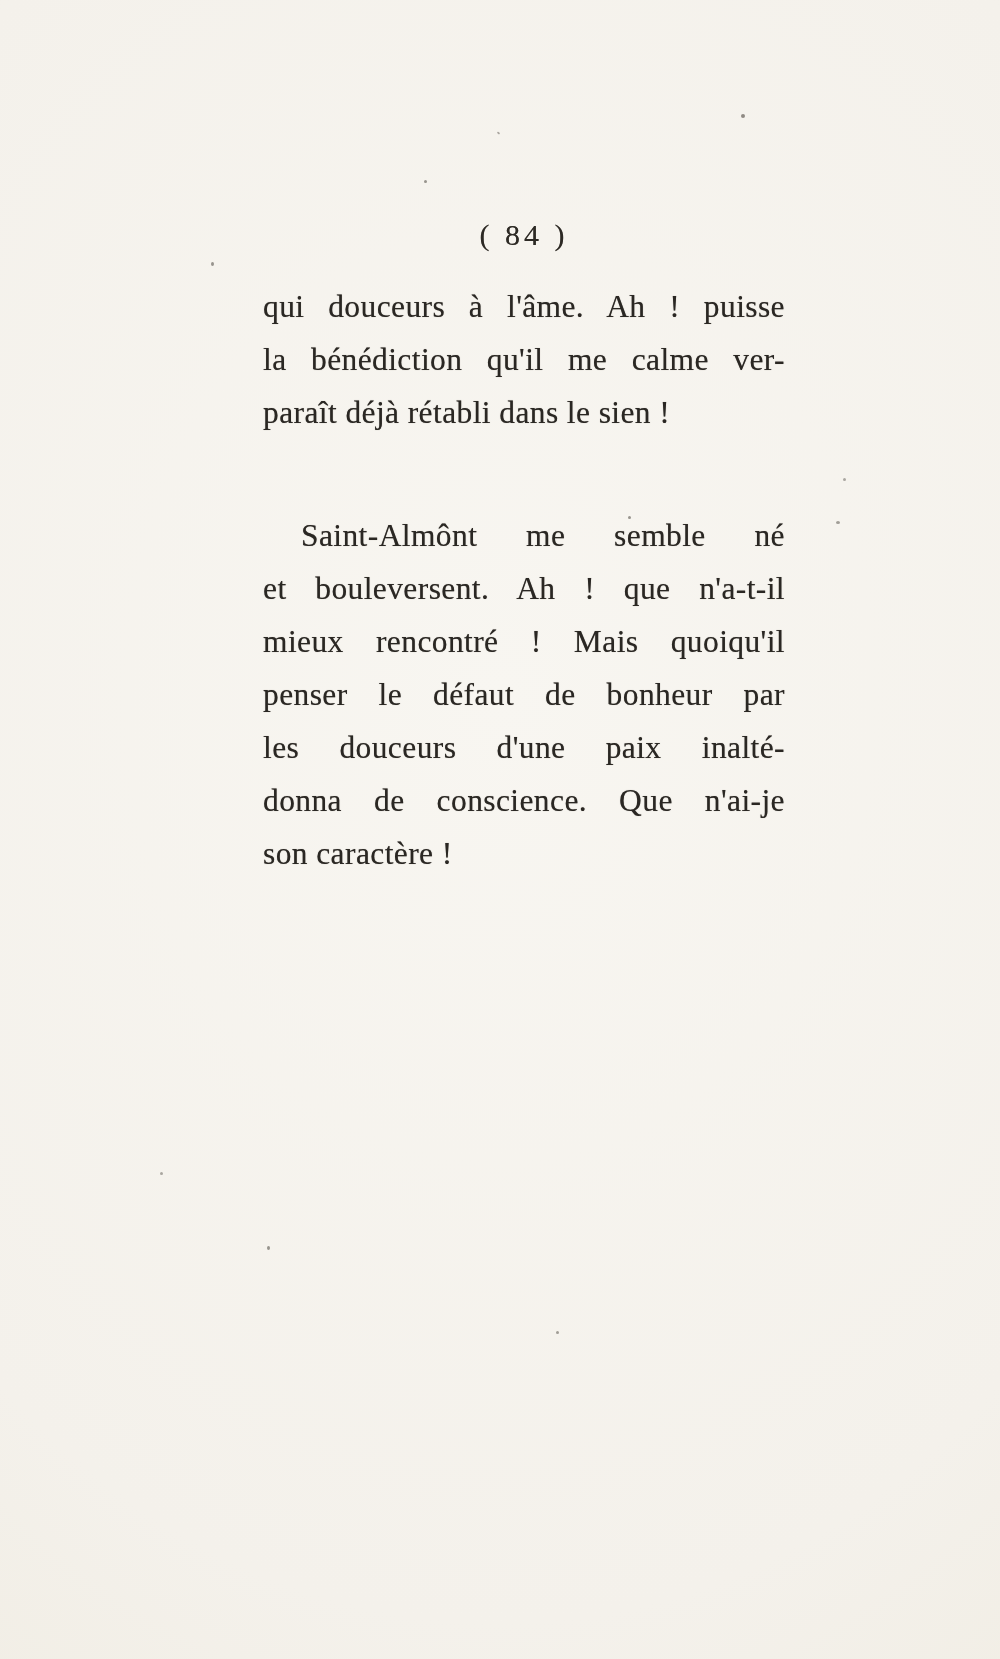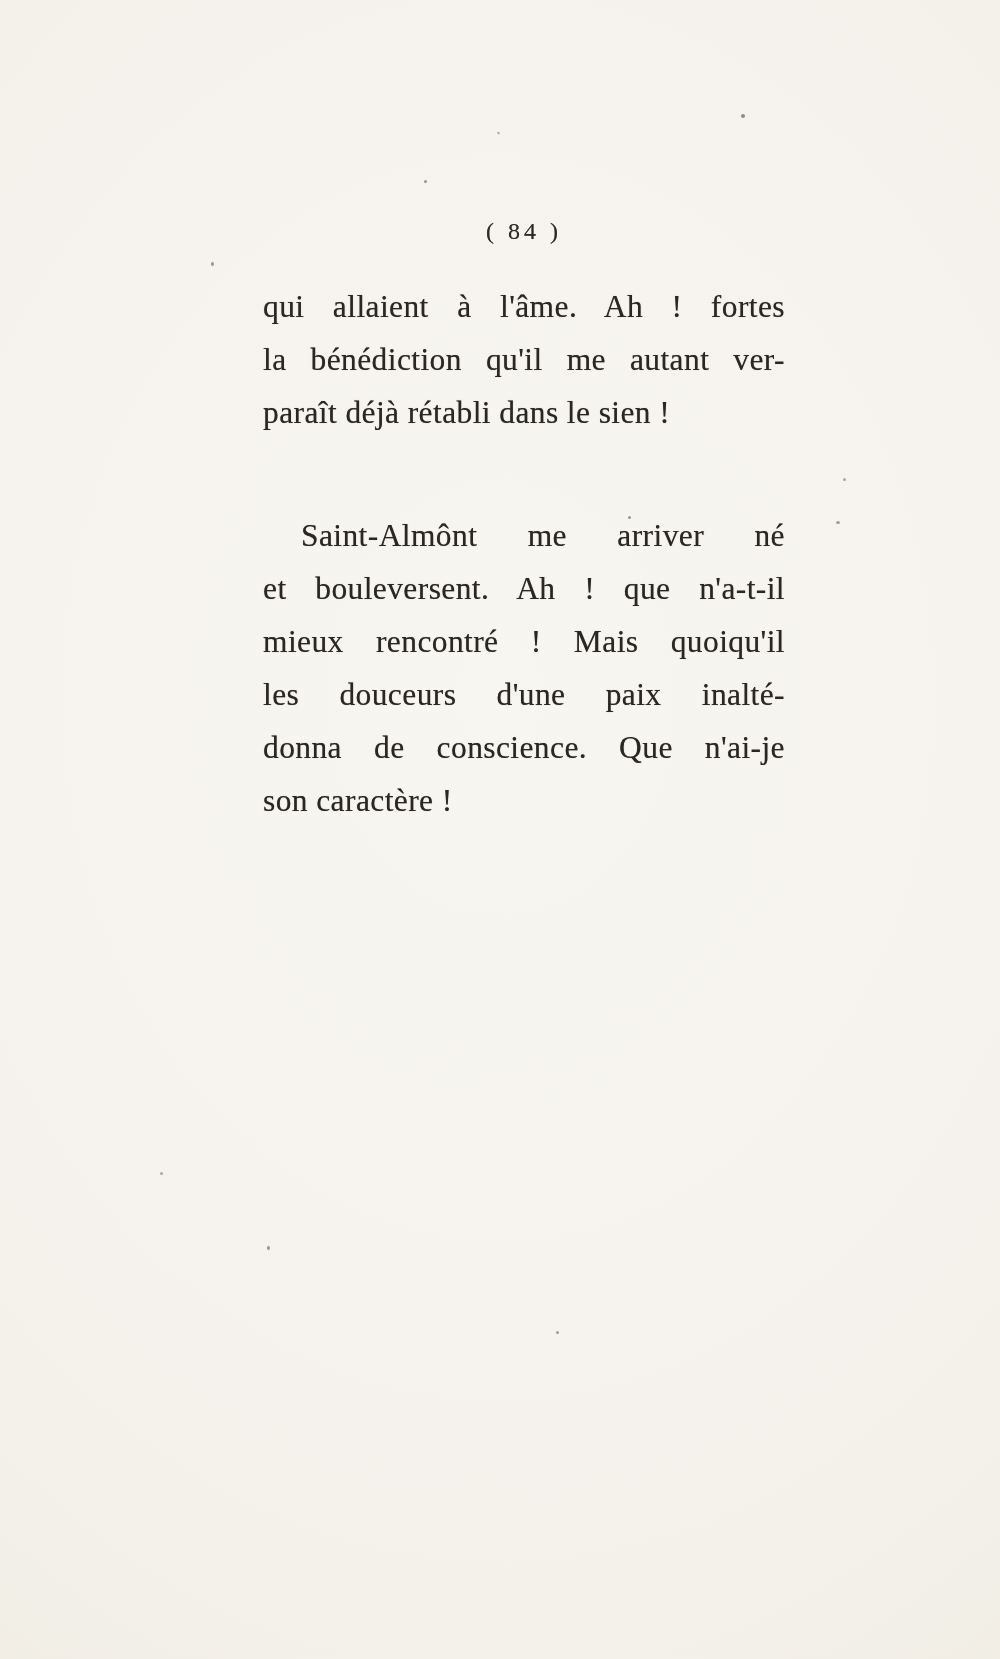--- a/index.html
+++ b/index.html
@@ -20,21 +20,21 @@
     background:
       radial-gradient(ellipse 120% 90% at 50% 42%, #f8f6f1 0%, #f4f1eb 62%, #eeeade 100%);
     color: #2a2723;
   }
   .page-number {
     position: absolute;
     top: 218px;
     left: 263px;
     width: 522px;
     text-align: center;
-    font-size: 24px;
+    font-size: 30px;
     letter-spacing: 4px;
     color: #2d2a25;
     text-shadow: 0 0 0.6px rgba(40, 35, 28, 0.55);
   }
   .text-block {
     position: absolute;
     left: 263px;
     top: 280px;
     width: 522px;
     font-size: 31.5px;
@@ -93,28 +93,29 @@
   <span class="speck s7"></span>
   <span class="speck s8"></span>
   <span class="speck s9"></span>
   <span class="speck s10"></span>
 
   <div class="page-number">( 84 )</div>
 
   <div class="text-block">
 
     <p class="para">
-      <span class="line">qui allaient à l'âme. Ah ! fortes</span>
-      <span class="line">la bénédiction qu'il me autant ver-</span>
+      <span class="line">qui douceurs à l'âme. Ah ! puisse</span>
+      <span class="line">la bénédiction qu'il me calme ver-</span>
       <span class="line">paraît déjà rétabli dans le sien !</span>
     </p>
 
     <p class="para">
-      <span class="line indent">Saint-Almônt me arriver né</span>
+      <span class="line indent">Saint-Almônt me semble né</span>
       <span class="line">et bouleversent. Ah ! que n'a-t-il</span>
       <span class="line">mieux rencontré ! Mais quoiqu'il</span>
+      <span class="line">penser le défaut de bonheur par</span>
       <span class="line">les douceurs d'une paix inalté-</span>
       <span class="line">donna de conscience. Que n'ai-je</span>
       <span class="line">son caractère !</span>
     </p>
 
   </div>
 </div>
 
 </body></html>

